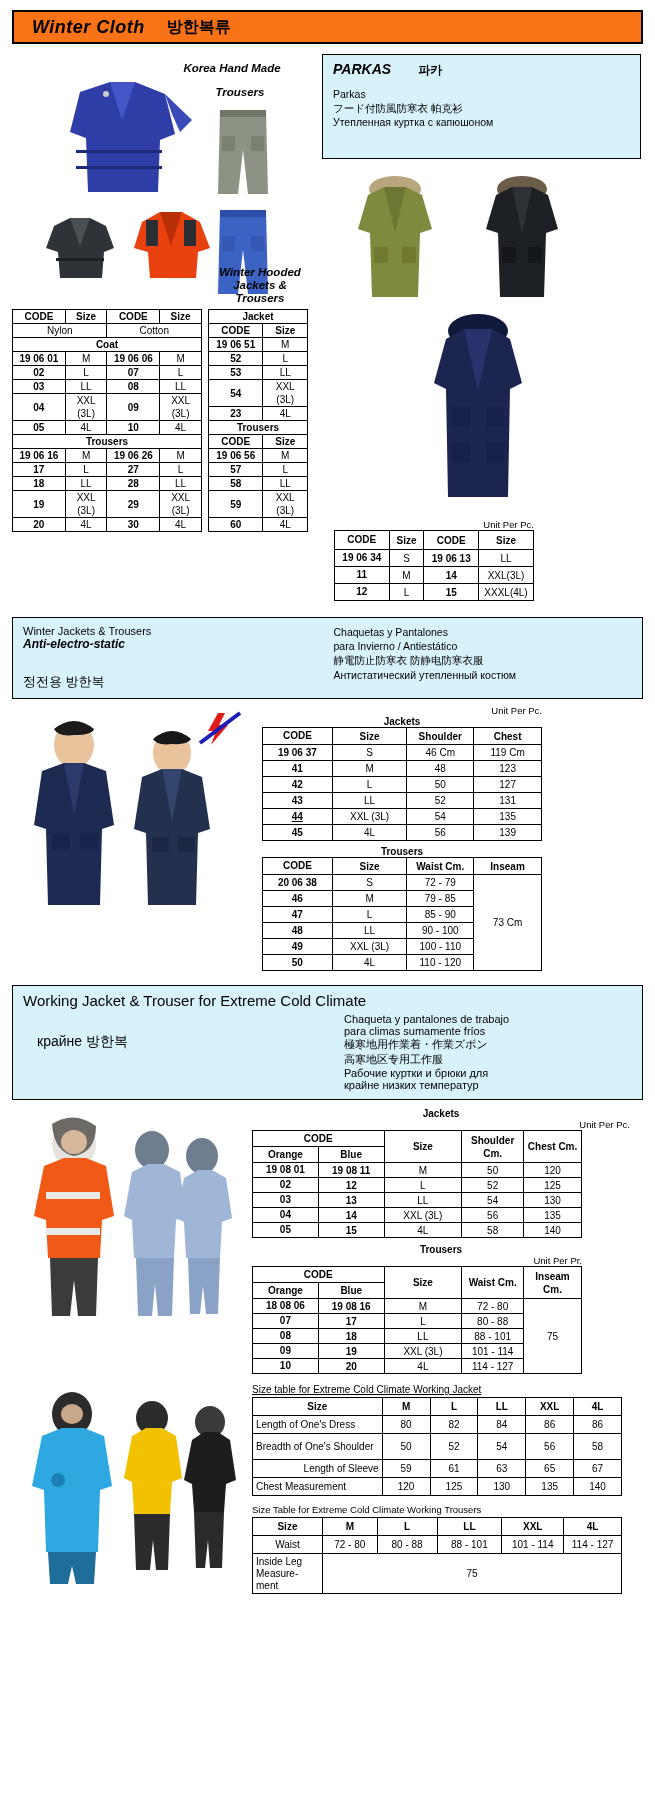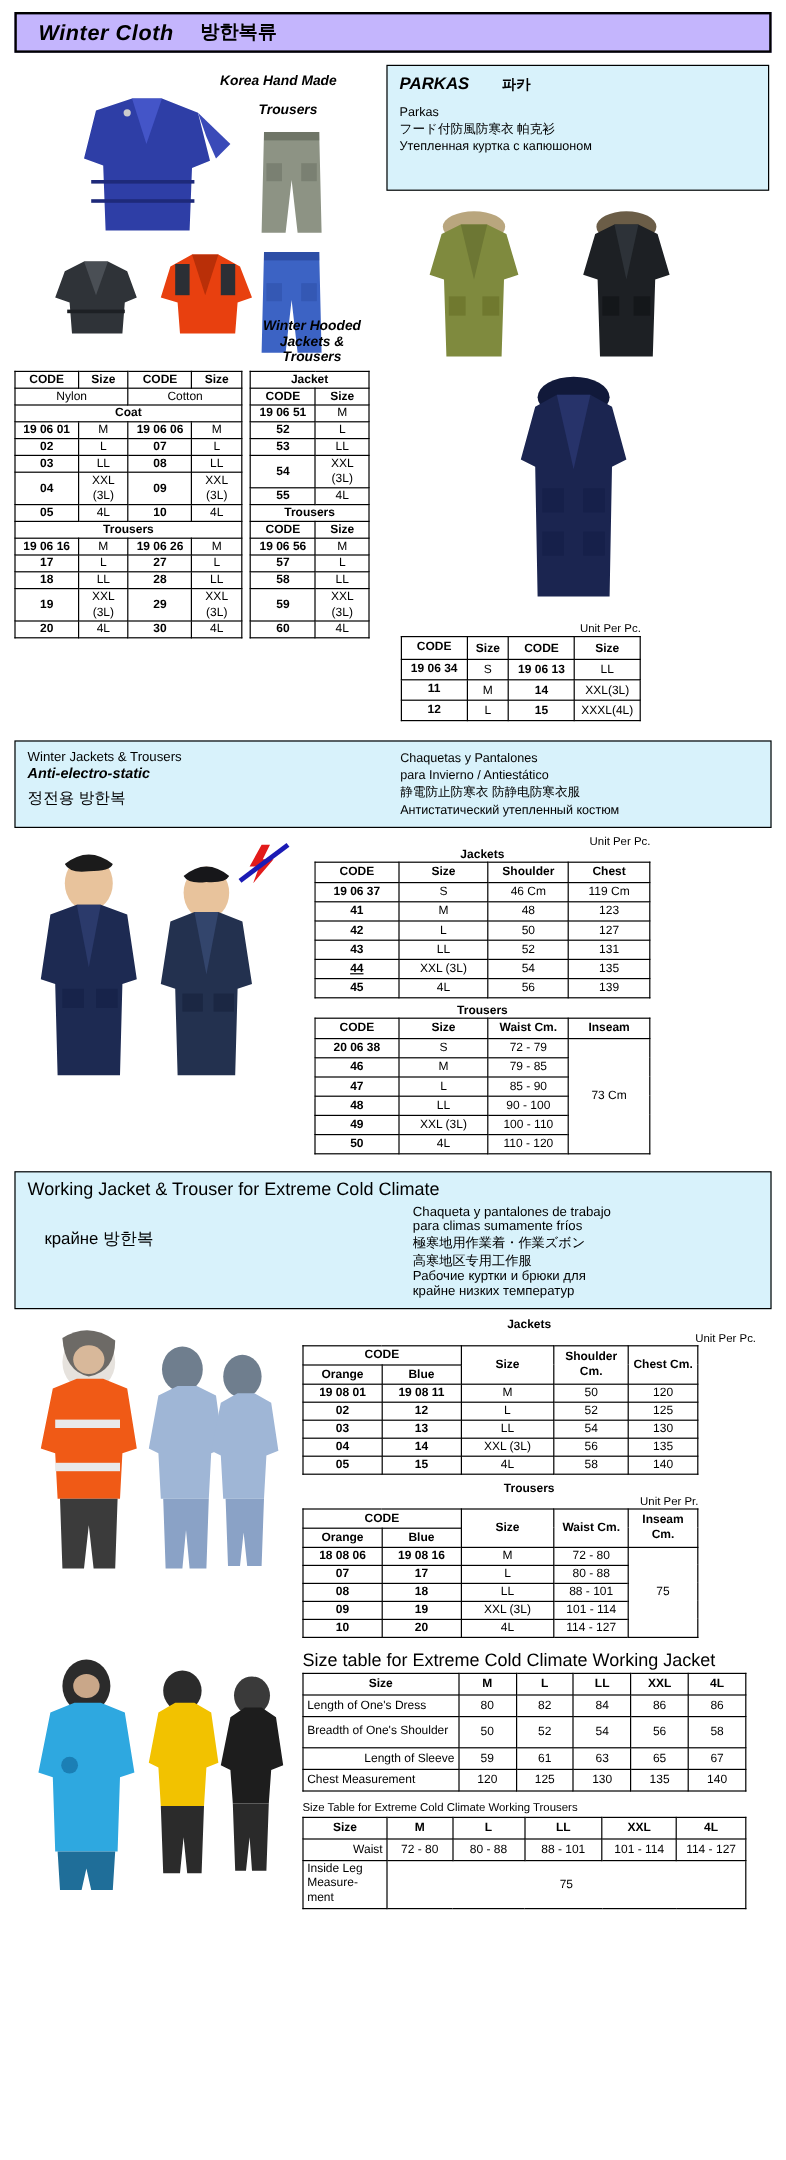--- a/index.html
+++ b/index.html
@@ -9,21 +9,21 @@
     background:#ffffff;
     font-family:"Liberation Sans", sans-serif;
     color:#000;
     font-size:11px;
   }
   .page { width:655px; position:relative; padding:10px 12px 20px 12px; }
 
   
   .banner {
     border:2px solid #000;
-    background:#c4b5fd;
+    background:#f97316;
     height:34px;
     display:flex;
     align-items:center;
     padding-left:18px;
     margin-bottom:10px;
   }
   .banner .t1 { font-size:18px; font-weight:bold; font-style:italic; letter-spacing:.5px; }
   .banner .t2 { font-size:16px; font-weight:bold; margin-left:22px; }
 
   
@@ -230,21 +230,21 @@
                 </tr>
             <tr>
                   <td class="code">53</td>
                   <td>LL</td>
                 </tr>
             <tr>
                   <td class="code">54</td>
                   <td>XXL (3L)</td>
                 </tr>
             <tr>
-                  <td class="code">55</td>
+                  <td class="code">23</td>
                   <td>4L</td>
                 </tr>
             <tr>
                   <td colspan="2" class="code">Trousers</td>
                 </tr>
             <tr>
               <th>CODE</th>
               <th>Size</th>
             </tr>
             <tr>
@@ -346,21 +346,21 @@
         </table>
     </div>
   </div>
 
   <div class="spacer" style="height:16px;"></div>
 
   <div class="sec2-head">
     <div class="left">
       <div class="h-en">Winter Jackets &amp; Trousers</div>
       <div style="font-size:12px;font-weight:bold;font-style:italic;">Anti-electro-static</div>
-      <div class="h-kr" style="font-size:13px;margin-top:5px;">정전용 방한복</div>
+      <div class="h-kr" style="font-size:13px;margin-top:22px;">정전용 방한복</div>
     </div>
     <div class="right">
       <div>Chaquetas y Pantalones</div>
       <div>para Invierno / Antiestático</div>
       <div>静電防止防寒衣    防静电防寒衣服</div>
       <div>Антистатический утепленный костюм</div>
     </div>
   </div>
 
   <div class="row" style="margin-top:6px;align-items:flex-start;">
@@ -644,21 +644,21 @@
         <path d="M120 52 L134 44 L150 44 L164 52 L170 94 L160 98 L158 130 L122 130 L120 98 L112 94 Z" fill="#f2c200"></path>
         <path d="M122 130 L158 130 L156 186 L144 186 L141 156 L138 186 L124 186 Z" fill="#2b2b2b"></path>
 
         <ellipse cx="198" cy="38" rx="15" ry="16" fill="#3a3a3a"></ellipse>
         <path d="M180 56 L192 48 L206 48 L218 56 L224 96 L214 100 L212 128 L182 128 L180 100 L172 96 Z" fill="#1d1d1d"></path>
         <path d="M182 128 L212 128 L210 184 L198 184 L196 156 L193 184 L184 184 Z" fill="#2a2a2a"></path>
       </svg>
     </div>
 
     <div style="width:378px;">
-      <div style="font-size:15px;margin-bottom:2px;">Size table for Extreme Cold Climate Working Jacket</div>
+      <div style="font-size:10px;margin-bottom:2px;text-decoration:underline;">Size table for Extreme Cold Climate Working Jacket</div>
       <table class="grid" style="width:370px;">
         <tbody>
             <tr>
           <th style="width:130px;height:17px;line-height:17px;">Size</th>
           <th style="width:48px;">M</th>
           <th style="width:48px;">L</th>
           <th style="width:48px;">LL</th>
           <th style="width:48px;">XXL</th>
           <th style="width:48px;">4L</th>
         </tr>
@@ -702,21 +702,21 @@
         <tbody>
             <tr>
           <th style="width:70px;height:17px;line-height:17px;">Size</th>
           <th style="width:55px;">M</th>
           <th style="width:60px;">L</th>
           <th style="width:65px;">LL</th>
           <th style="width:62px;">XXL</th>
           <th style="width:58px;">4L</th>
         </tr>
         <tr>
-          <td style="text-align:right;height:17px;line-height:17px;margin-left:44px;">Waist</td>
+          <td style="text-align:center;height:17px;line-height:17px;margin-left:44px;">Waist</td>
           <td>72 - 80</td>
           <td>80 - 88</td>
           <td>88 - 101</td>
           <td>101 - 114</td>
           <td>114 - 127</td>
         </tr>
         <tr>
           <td style="text-align:left;height:40px;line-height:12px;">Inside Leg Measure-ment</td>
           <td colspan="5">75</td>
         </tr>

